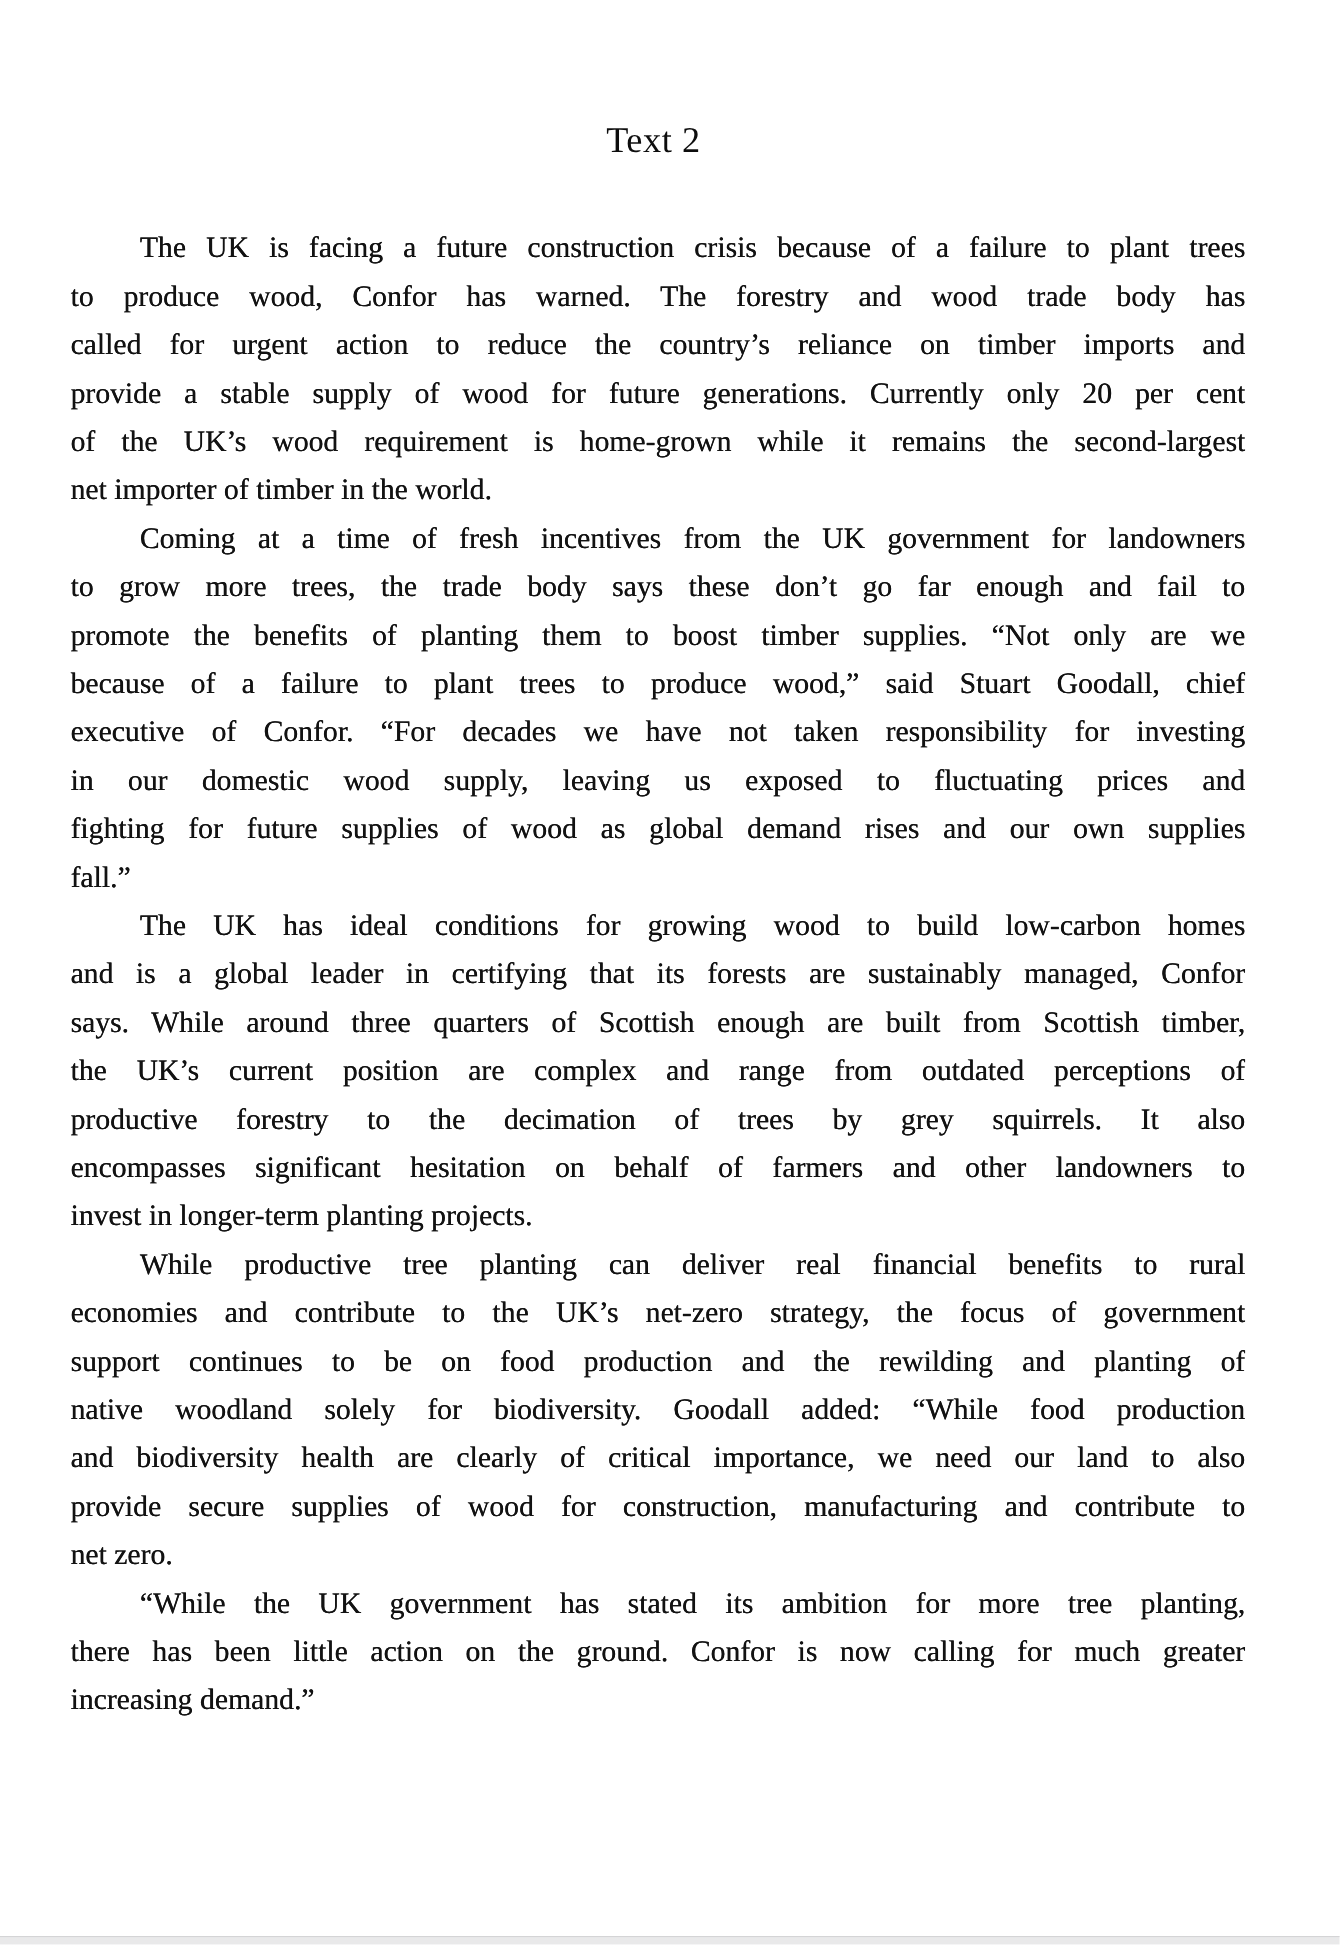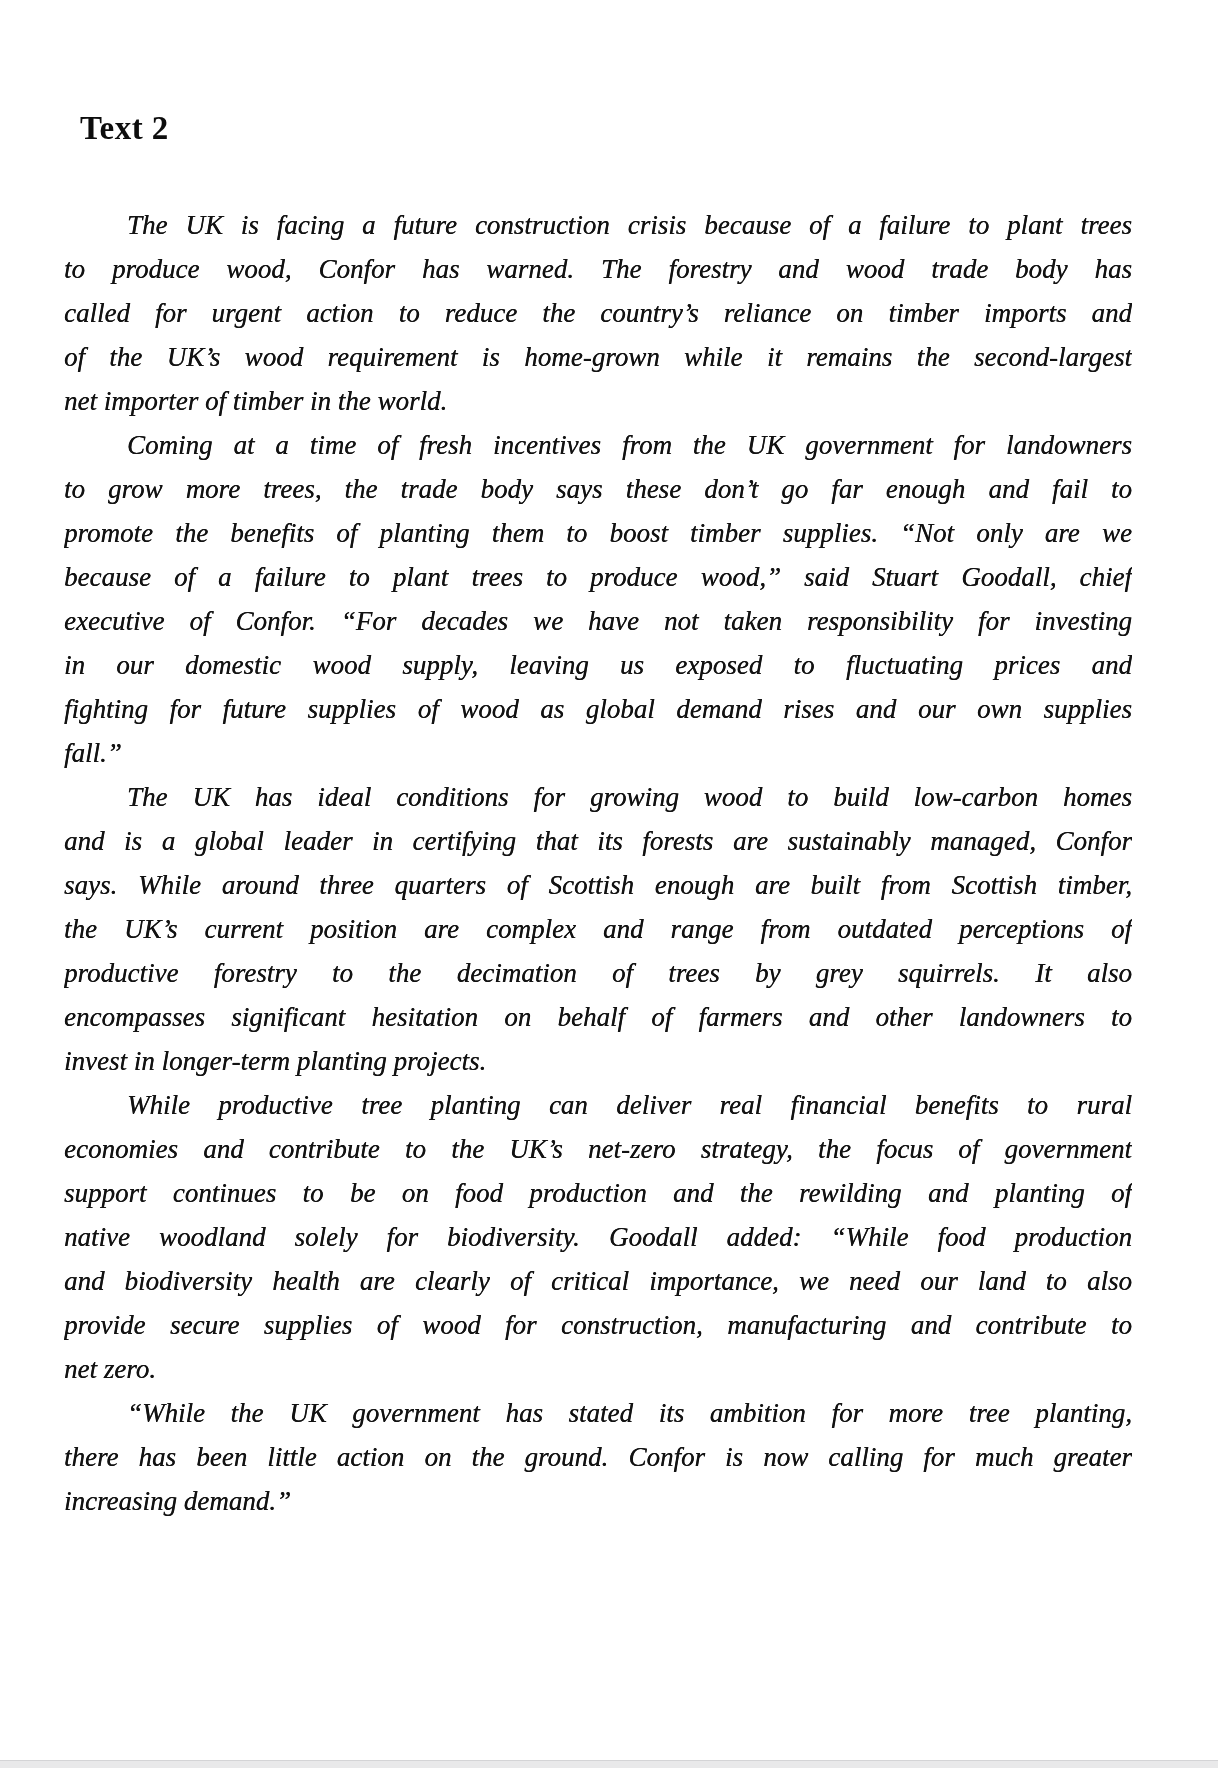--- a/index.html
+++ b/index.html
@@ -12,39 +12,38 @@
     width: 1218px;
     height: 1768px;
     background: #ffffff;
     overflow: hidden;
     font-family: "Liberation Serif", "DejaVu Serif", serif;
     color: #121212;
   }
   .title {
     position: absolute;
     top: 110px;
-    left: 80px;
+    left: 64px;
     width: 1060px;
     margin: 0;
-    text-align: left;
+    text-align: center;
     font-size: 33px;
-    font-weight: 700;
+    font-weight: 400;
     letter-spacing: 0.5px;
     color: #0d0d0d;
   }
   .body-text {
     position: absolute;
     top: 203px;
     left: 64px;
     width: 1068px;
   }
   .para {
     margin: 0;
     padding: 0;
-    font-style: italic;
   }
   .line {
     height: 44px;
     line-height: 44px;
     font-size: 27px;
     text-align: justify;
     text-align-last: justify;
     overflow: hidden;
     white-space: normal;
     text-shadow: 0.25px 0 0 currentColor;
@@ -69,20 +68,21 @@
 <body>
 
 <div class="page">
   <h1 class="title">Text 2</h1>
 
   <div class="body-text" id="paragraphs">
       <div class="para">
         <div class="line first">The UK is facing a future construction crisis because of a failure to plant trees</div>
         <div class="line">to produce wood, Confor has warned. The forestry and wood trade body has</div>
         <div class="line">called for urgent action to reduce the country’s reliance on timber imports and</div>
+        <div class="line">provide a stable supply of wood for future generations. Currently only 20 per cent</div>
         <div class="line">of the UK’s wood requirement is home-grown while it remains the second-largest</div>
         <div class="line last">net importer of timber in the world.</div>
       </div>
       <div class="para">
         <div class="line first">Coming at a time of fresh incentives from the UK government for landowners</div>
         <div class="line">to grow more trees, the trade body says these don’t go far enough and fail to</div>
         <div class="line">promote the benefits of planting them to boost timber supplies. “Not only are we</div>
         <div class="line">because of a failure to plant trees to produce wood,” said Stuart Goodall, chief</div>
         <div class="line">executive of Confor. “For decades we have not taken responsibility for investing</div>
         <div class="line">in our domestic wood supply, leaving us exposed to fluctuating prices and</div>

